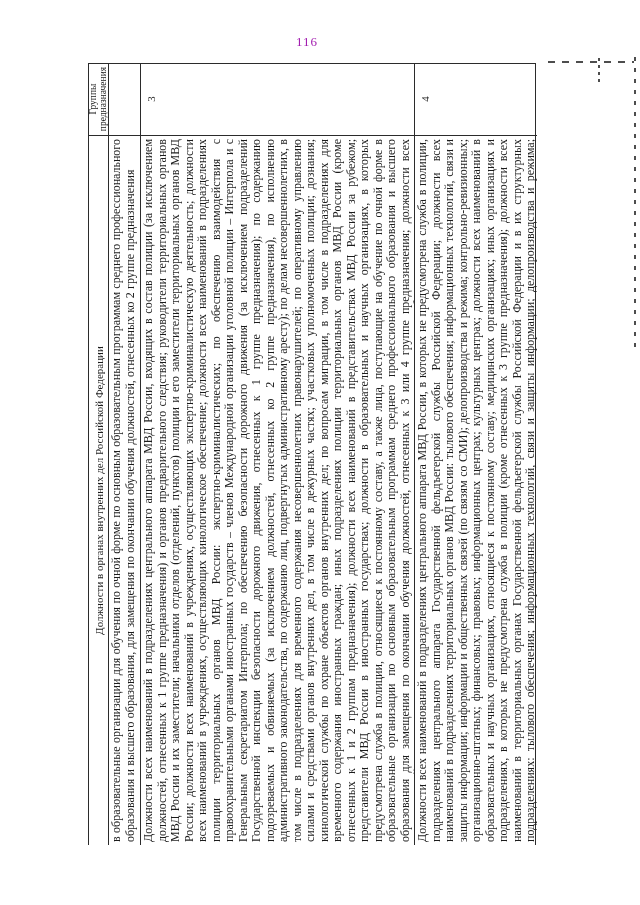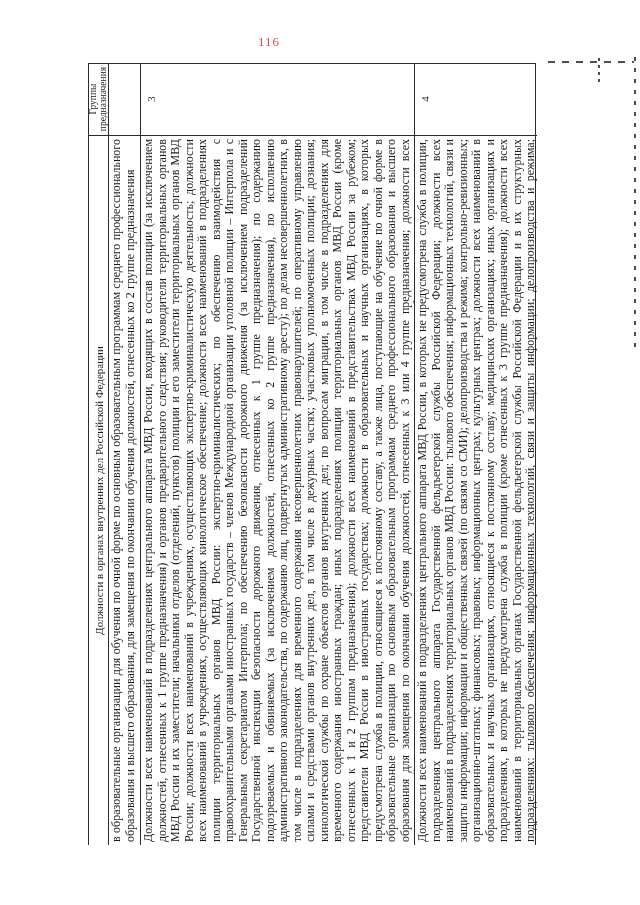--- a/index.html
+++ b/index.html
@@ -13,24 +13,24 @@
     position: relative;
     overflow: hidden;
     font-family: "Liberation Serif", "DejaVu Serif", serif;
     color: #1c1c1c;
   }
   .page-number {
     position: absolute;
     left: 258px;
     top: 34px;
     width: 60px;
-    text-align: left;
+    text-align: right;
     font-size: 13px;
     letter-spacing: 1px;
-    color: #ef4444;
+    color: #a21caf;
   }
   
   .rot-wrap {
     position: absolute;
     left: 88px;
     top: 63px;
     width: 448px;
     height: 782px;
   }
   

